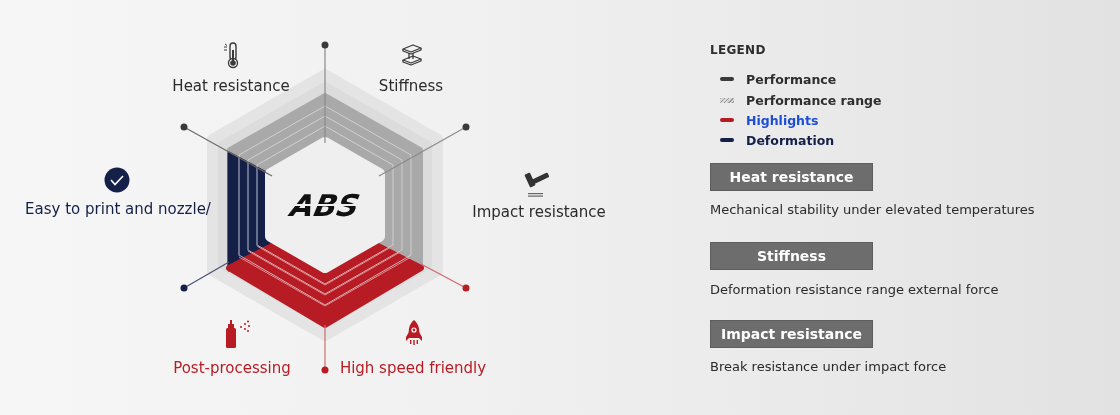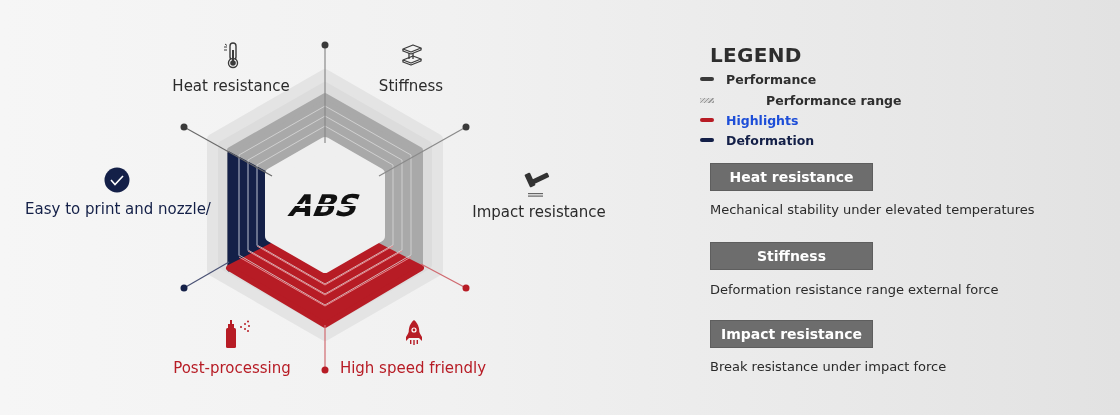--- a/index.html
+++ b/index.html
@@ -7,22 +7,22 @@
     width: 1120px; height: 415px; overflow: hidden; position: relative;
     background: linear-gradient(90deg, #f6f6f6 0%, #f1f1f1 40%, #e9e9e9 75%, #e2e2e2 100%);
     font-family: "DejaVu Sans", sans-serif;
   }
   .lbl { position: absolute; font-size: 15px; color: #2b2b2b; white-space: nowrap; }
   .lbl.center { transform: translateX(-50%); text-align: center; }
   .lbl.navy { color: #142048; }
   .lbl.red { color: #b71c25; }
   svg.diagram { position: absolute; left: 0; top: 0; }
 
-  .legend-title { position: absolute; left: 710px; top: 43px; font-size: 20px; font-weight: bold; color: #2e2e2e; letter-spacing: 0.3px; }
-  .legend-item { position: absolute; left: 700px; height: 16px; display: flex; align-items: center; }
+  .legend-title { position: absolute; left: 710px; top: 43px; font-size: 12px; font-weight: bold; color: #2e2e2e; letter-spacing: 0.3px; }
+  .legend-item { position: absolute; left: 720px; height: 16px; display: flex; align-items: center; }
   .legend-swatch { width: 14px; height: 4px; border-radius: 2px; margin-right: 12px; }
   .legend-swatch.hatch { background: repeating-linear-gradient(135deg, #9a9a9a 0 1px, #d8d8d8 1px 3px); height: 5px; border-radius: 1px; }
   .legend-text { font-size: 12.5px; font-weight: bold; }
 
   .def-box {
     position: absolute; left: 710px; width: 163px; height: 28px;
     background: #6d6d6d; color: #fff; font-weight: bold; font-size: 14px;
     display: flex; align-items: center; justify-content: center;
     border: 1px solid #5e5e5e; box-sizing: border-box;
   }
@@ -158,21 +158,21 @@
 <div class="lbl center navy" style="left:118px; top:201px; line-height:17px;">
   <div>Easy to print and nozzle/</div>
 </div>
 
 <div class="legend-title">LEGEND</div>
 
 <div class="legend-item" style="top:71px;">
   <span class="legend-swatch" style="background:#3a3a3a;"></span>
   <span class="legend-text" style="color:#2e2e2e;">Performance</span>
 </div>
-<div class="legend-item" style="top:92px;gap:40px;">
+<div class="legend-item" style="top:92px;">
   <span class="legend-swatch hatch"></span>
   <span class="legend-text" style="color:#2e2e2e;">Performance range</span>
 </div>
 <div class="legend-item" style="top:112px;">
   <span class="legend-swatch" style="background:#b71c25;"></span>
   <span class="legend-text" style="color:#1d4ed8;">Highlights</span>
 </div>
 <div class="legend-item" style="top:132px;">
   <span class="legend-swatch" style="background:#142048;"></span>
   <span class="legend-text" style="color:#142048;">Deformation</span>

